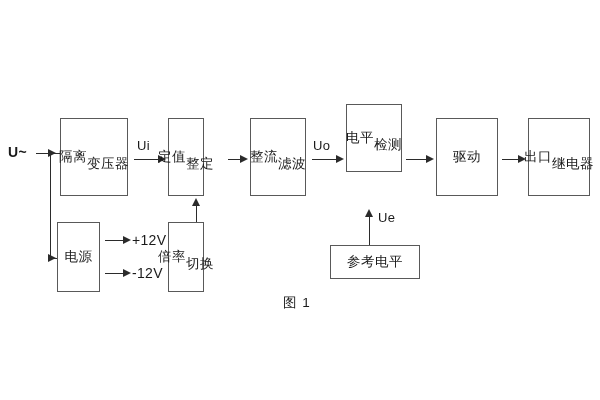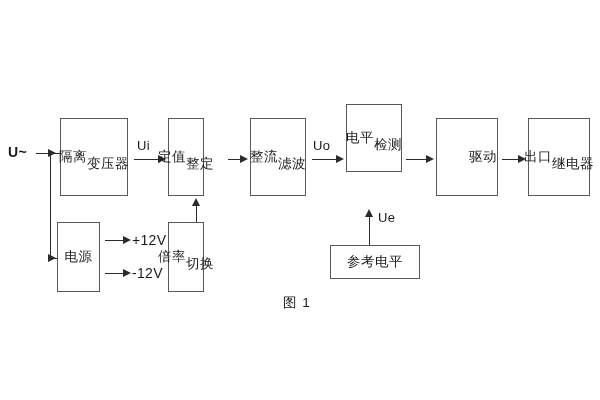--- a/index.html
+++ b/index.html
@@ -139,21 +139,21 @@
   <div class="arrow-r" style="left:336px; top:154.5px;"></div>
 
   <div class="block" style="left:346px; top:104px; width:56px; height:68px;">
     <span class="line">电平</span>
     <span class="line">检测</span>
   </div>
 
   <div class="hline" style="left:406px; top:159px; width:24px;"></div>
   <div class="arrow-r" style="left:426px; top:154.5px;"></div>
 
-  <div class="block single" style="left:436px; top:118px; width:62px; height:78px;justify-content:flex-end;">
+  <div class="block single" style="left:436px; top:118px; width:62px; height:78px;">
     <span class="line">驱动</span>
   </div>
 
   <div class="hline" style="left:502px; top:159px; width:20px;"></div>
   <div class="arrow-r" style="left:518px; top:154.5px;"></div>
 
   <div class="block" style="left:528px; top:118px; width:62px; height:78px;">
     <span class="line">出口</span>
     <span class="line">继电器</span>
   </div>

